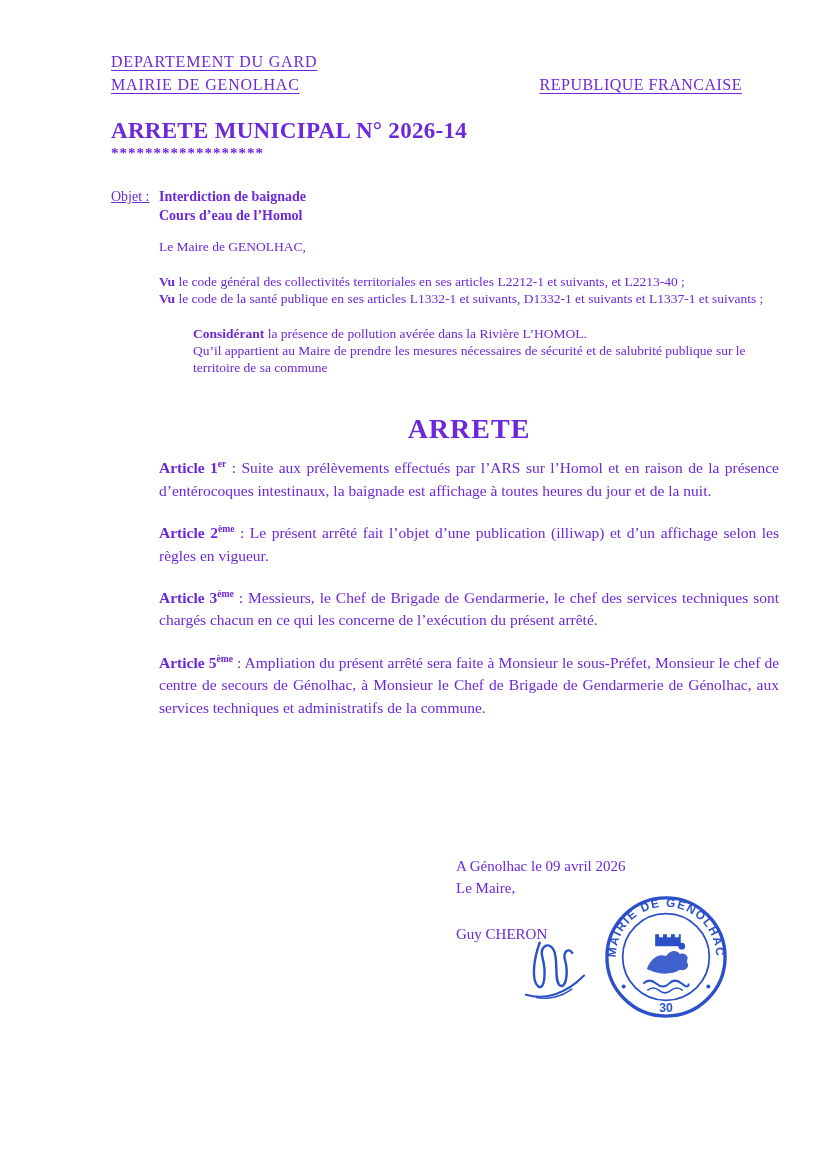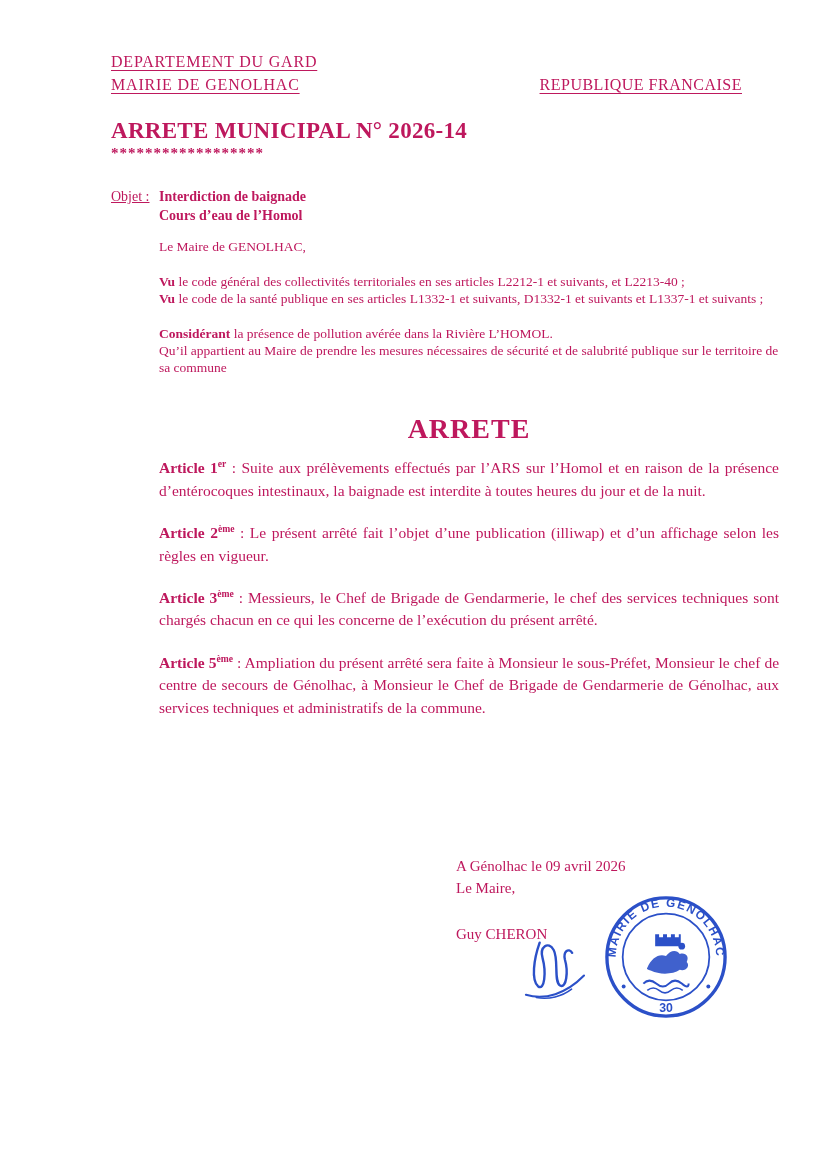--- a/index.html
+++ b/index.html
@@ -4,21 +4,21 @@
 <style>
   * { margin: 0; padding: 0; box-sizing: border-box; }
   html, body { background: #ffffff; }
   .page {
     position: relative;
     width: 789px;
     height: 1169px;
     margin: 0 auto;
     background: #ffffff;
     font-family: "Liberation Serif", serif;
-    color: #be185d;
+    color: #6d28d9;
     overflow: hidden;
     padding-left: 28px;
   }
   .u { text-decoration: underline; text-underline-offset: 3px; }
 
   
   .header {
     position: absolute; left: 92px; right: 66px; top: 52px;
     display: flex; justify-content: space-between; align-items: flex-end;
     font-size: 16px; letter-spacing: 0.8px;
@@ -34,21 +34,21 @@
 
   
   .objet { position: absolute; left: 92px; top: 188px; display: flex; font-size: 14px; line-height: 18.5px; }
   .objet-label { width: 48px; text-decoration: underline; }
   .objet-lines { font-weight: bold; }
 
   
   .content { position: absolute; left: 140px; width: 620px; top: 238px; font-size: 13.5px; line-height: 17.2px; }
   .para { margin-top: 18px; }
   .salutation { margin-top: 0; }
-  .considerant { margin-top: 17px; }
+  .considerant { margin-top: 17px; margin-left: 34px; }
   b.lead { font-weight: bold; }
 
   .arrete-heading {
     margin-top: 44px;
     text-align: center;
     font-size: 28px;
     font-weight: bold;
     letter-spacing: 1px;
     font-family: Liberation Serif, serif;
   }
@@ -109,21 +109,21 @@
 
     <p class="para considerant">
       <b class="lead">Considérant</b>
       <span>la présence de pollution avérée dans la Rivière L’HOMOL.</span><br>
       <span>Qu’il appartient au Maire de prendre les mesures nécessaires de sécurité et de salubrité publique sur le territoire de sa commune</span>
     </p>
 
     <div class="arrete-heading">ARRETE</div>
 
     <p class="para article">
-      <b class="art-label"><span>Article 1</span><sup>er</sup></b><span> : Suite aux prélèvements effectués par l’ARS sur l’Homol et en raison de la présence d’entérocoques intestinaux, la baignade est interdite à toutes heures du jour et de la nuit.</span>
+      <b class="art-label"><span>Article 1</span><sup>er</sup></b><span> : Suite aux prélèvements effectués par l’ARS sur l’Homol et en raison de la présence d’entérocoques intestinaux, la baignade est affichage à toutes heures du jour et de la nuit.</span>
     </p>
 
     <p class="para article">
       <b class="art-label"><span>Article 2</span><sup>ème</sup></b><span> : Le présent arrêté fait l’objet d’une publication (illiwap) et d’un affichage selon les règles en vigueur.</span>
     </p>
 
     <p class="para article">
       <b class="art-label"><span>Article 3</span><sup>ème</sup></b><span> : Messieurs, le Chef de Brigade de Gendarmerie, le chef des services techniques sont chargés chacun en ce qui les concerne de l’exécution du présent arrêté.</span>
     </p>
 

